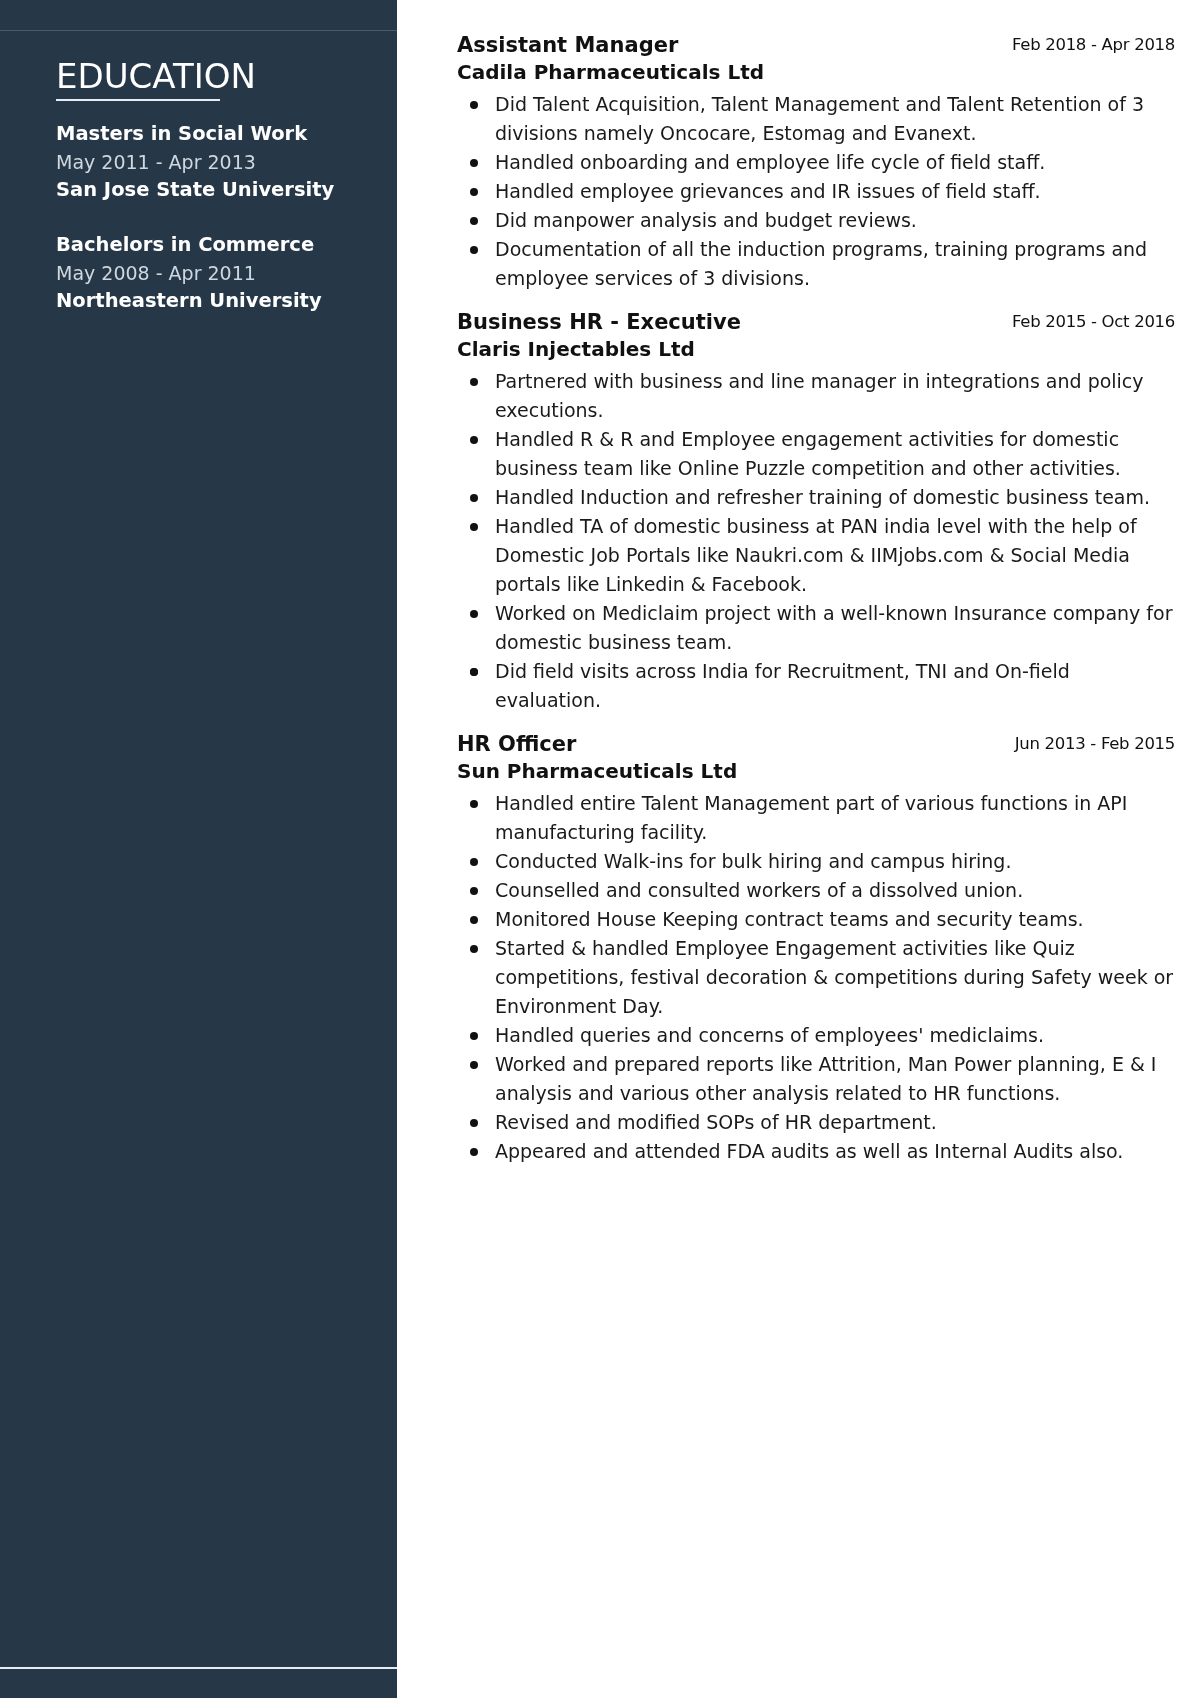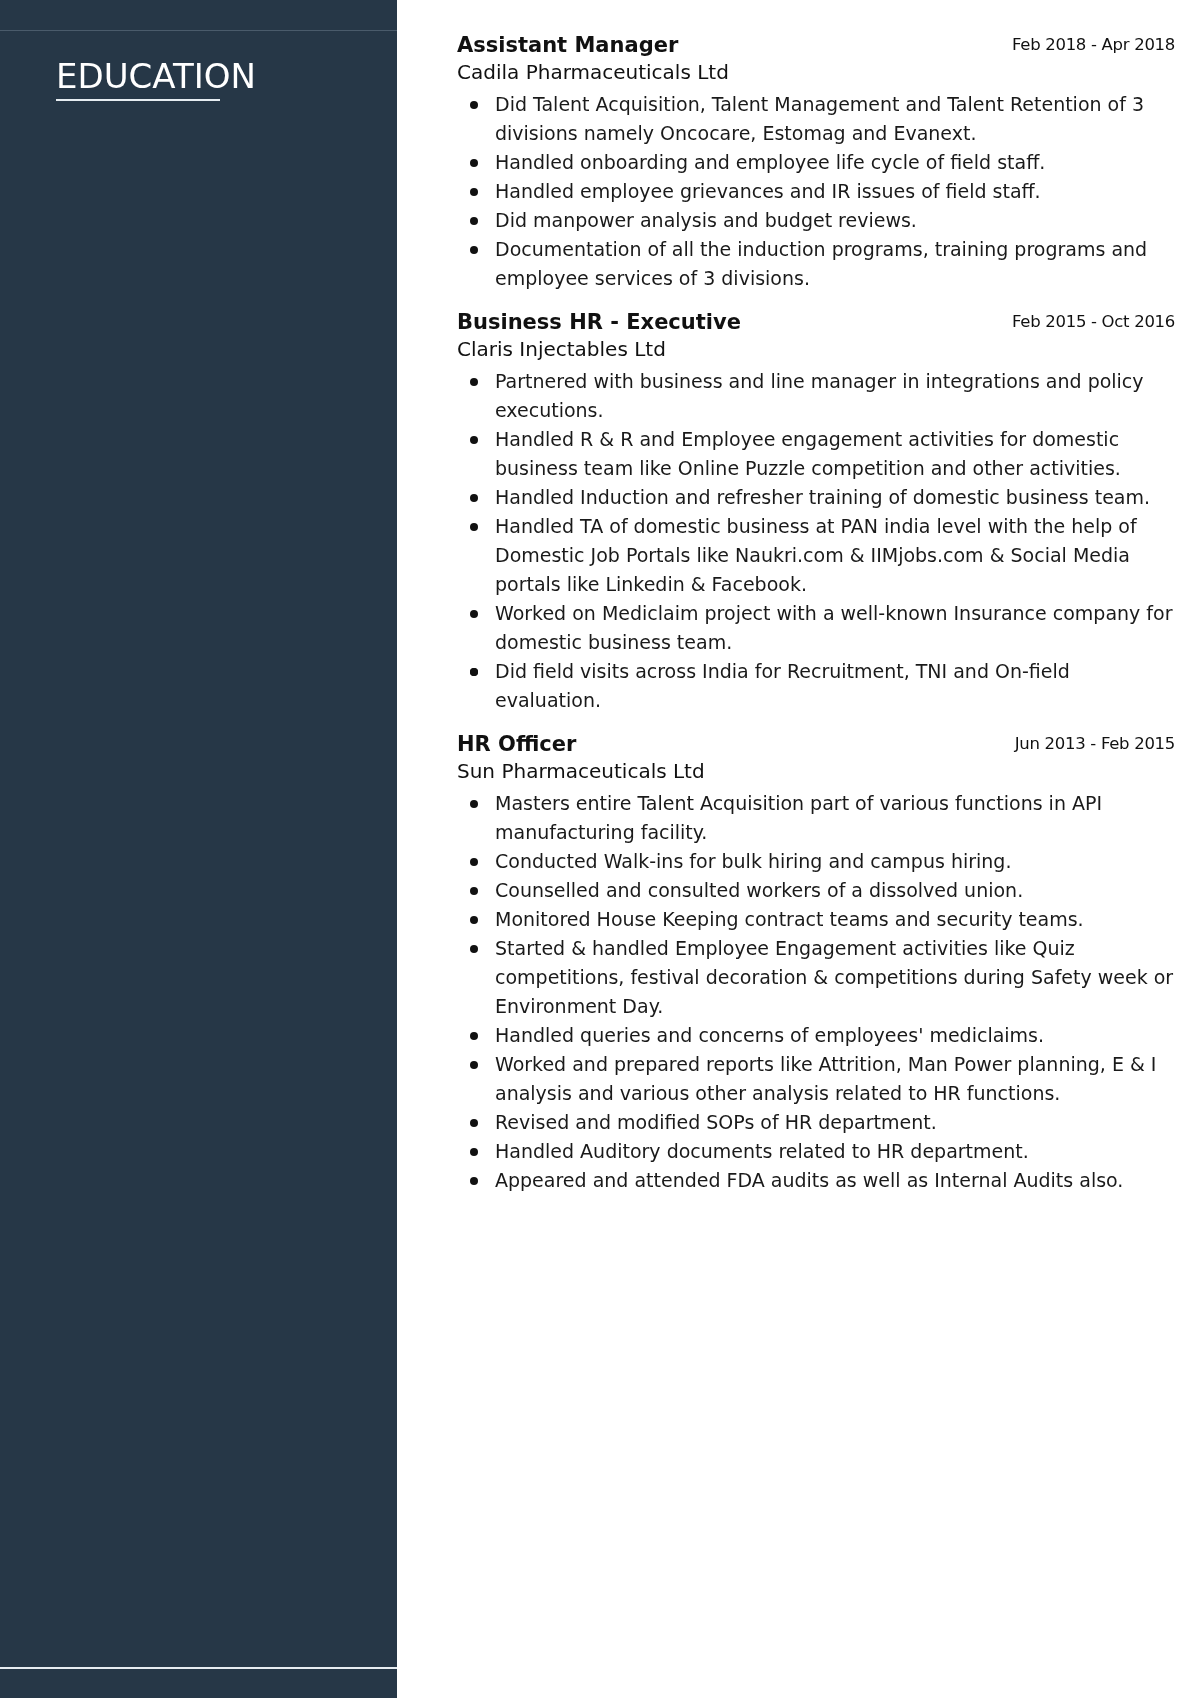--- a/index.html
+++ b/index.html
@@ -28,32 +28,44 @@
   .edu-item { margin-bottom: 27px; }
   .edu-degree { color: #ffffff; font-size: 19.5px; font-weight: bold; line-height: 28px; white-space: nowrap; }
   .edu-dates  { color: #d0d7de; font-size: 19px; line-height: 28px; white-space: nowrap; }
   .edu-school { color: #ffffff; font-size: 19.5px; font-weight: bold; line-height: 28px; white-space: nowrap; }
 
   .main { position: absolute; left: 457px; top: 31px; width: 718px; }
   .job { margin-bottom: 15px; }
   .job-head { position: relative; height: 28px; }
   .job-title { font-size: 21px; font-weight: bold; color: #111111; line-height: 28px; white-space: nowrap; }
   .job-dates { position: absolute; right: 0; top: 2px; font-size: 16.5px; font-weight: normal; color: #111111; line-height: 24px; white-space: nowrap; letter-spacing: -0.3px; }
-  .job-company { font-size: 20px; font-weight: normal; color: #111111; line-height: 27px; white-space: nowrap; }
+  .job-company { font-size: 20px; font-weight: bold; color: #111111; line-height: 27px; white-space: nowrap; }
   .bullets { list-style: none; margin-top: 4px; }
   .bullets li { position: relative; padding-left: 38px; font-size: 19px; line-height: 29px; color: #1a1a1a; }
   .bullets li .dot { position: absolute; left: 13px; top: 11px; width: 8px; height: 8px; border-radius: 50%; background: #111; }
 </style>
 </head>
 <body>
 
 <div class="sidebar">
   <div class="top-rule"></div>
   <div class="edu-heading">EDUCATION</div>
   <div class="edu-underline"></div>
+  <div class="edu-list">
+    <div class="edu-item">
+      <div class="edu-degree">Masters in Social Work</div>
+      <div class="edu-dates">May 2011 - Apr 2013</div>
+      <div class="edu-school">San Jose State University</div>
+    </div>
+    <div class="edu-item">
+      <div class="edu-degree">Bachelors in Commerce</div>
+      <div class="edu-dates">May 2008 - Apr 2011</div>
+      <div class="edu-school">Northeastern University</div>
+    </div>
+  </div>
   <div class="bottom-rule"></div>
 </div>
 
 <div class="main">
 
   <div class="job">
     <div class="job-head">
       <div class="job-title">Assistant Manager</div>
       <div class="job-dates">Feb 2018 - Apr 2018</div>
     </div>
@@ -84,26 +96,25 @@
     </ul>
   </div>
 
   <div class="job">
     <div class="job-head">
       <div class="job-title">HR Officer</div>
       <div class="job-dates">Jun 2013 - Feb 2015</div>
     </div>
     <div class="job-company">Sun Pharmaceuticals Ltd</div>
     <ul class="bullets">
-      <li><span class="dot"></span><span>Masters entire Talent Acquisition part of various functions in API manufacturing facility.</span></li>
+      <li><span class="dot"></span><span>Handled entire Talent Management part of various functions in API manufacturing facility.</span></li>
       <li><span class="dot"></span><span>Conducted Walk-ins for bulk hiring and campus hiring.</span></li>
       <li><span class="dot"></span><span>Counselled and consulted workers of a dissolved union.</span></li>
       <li><span class="dot"></span><span>Monitored House Keeping contract teams and security teams.</span></li>
       <li><span class="dot"></span><span>Started &amp; handled Employee Engagement activities like Quiz competitions, festival decoration &amp; competitions during Safety week or Environment Day.</span></li>
       <li><span class="dot"></span><span>Handled queries and concerns of employees' mediclaims.</span></li>
       <li><span class="dot"></span><span>Worked and prepared reports like Attrition, Man Power planning, E &amp; I analysis and various other analysis related to HR functions.</span></li>
       <li><span class="dot"></span><span>Revised and modified SOPs of HR department.</span></li>
-      <li><span class="dot"></span><span>Handled Auditory documents related to HR department.</span></li>
       <li><span class="dot"></span><span>Appeared and attended FDA audits as well as Internal Audits also.</span></li>
     </ul>
   </div>
 
 </div>
 
 </body></html>

